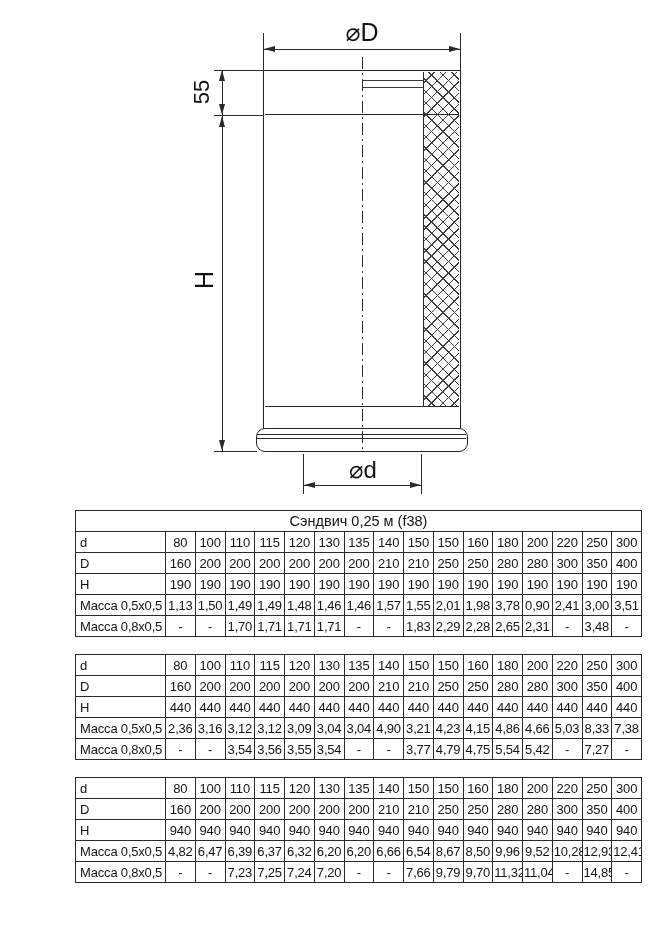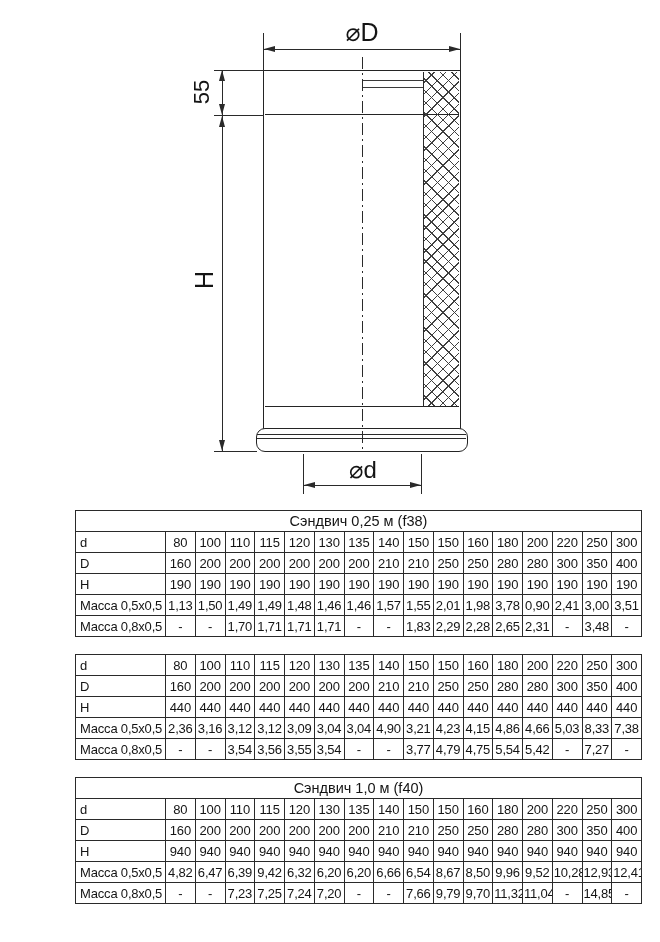--- a/index.html
+++ b/index.html
@@ -347,23 +347,20 @@
           <col>
           <col>
           <col>
           <col>
           <col>
           <col>
           <col>
         </colgroup>
         <tbody>
           <tr>
-            <td colspan="17" class="title">Сэндвич 1,0 м (f40)</td>
-          </tr>
-          <tr>
             <td class="rowlabel">d</td>
             <td>80</td>
             <td>100</td>
             <td>110</td>
             <td>115</td>
             <td>120</td>
             <td>130</td>
             <td>135</td>
             <td>140</td>
             <td>150</td>
@@ -411,21 +408,21 @@
             <td>940</td>
             <td>940</td>
             <td>940</td>
             <td>940</td>
           </tr>
           <tr>
             <td class="rowlabel">Масса 0,5х0,5</td>
             <td>4,82</td>
             <td>6,47</td>
             <td>6,39</td>
-            <td>9,42</td>
+            <td>6,37</td>
             <td>6,32</td>
             <td>6,20</td>
             <td>6,20</td>
             <td>6,66</td>
             <td>6,54</td>
             <td>8,67</td>
             <td>8,50</td>
             <td>9,96</td>
             <td>9,52</td>
             <td>10,28</td>

